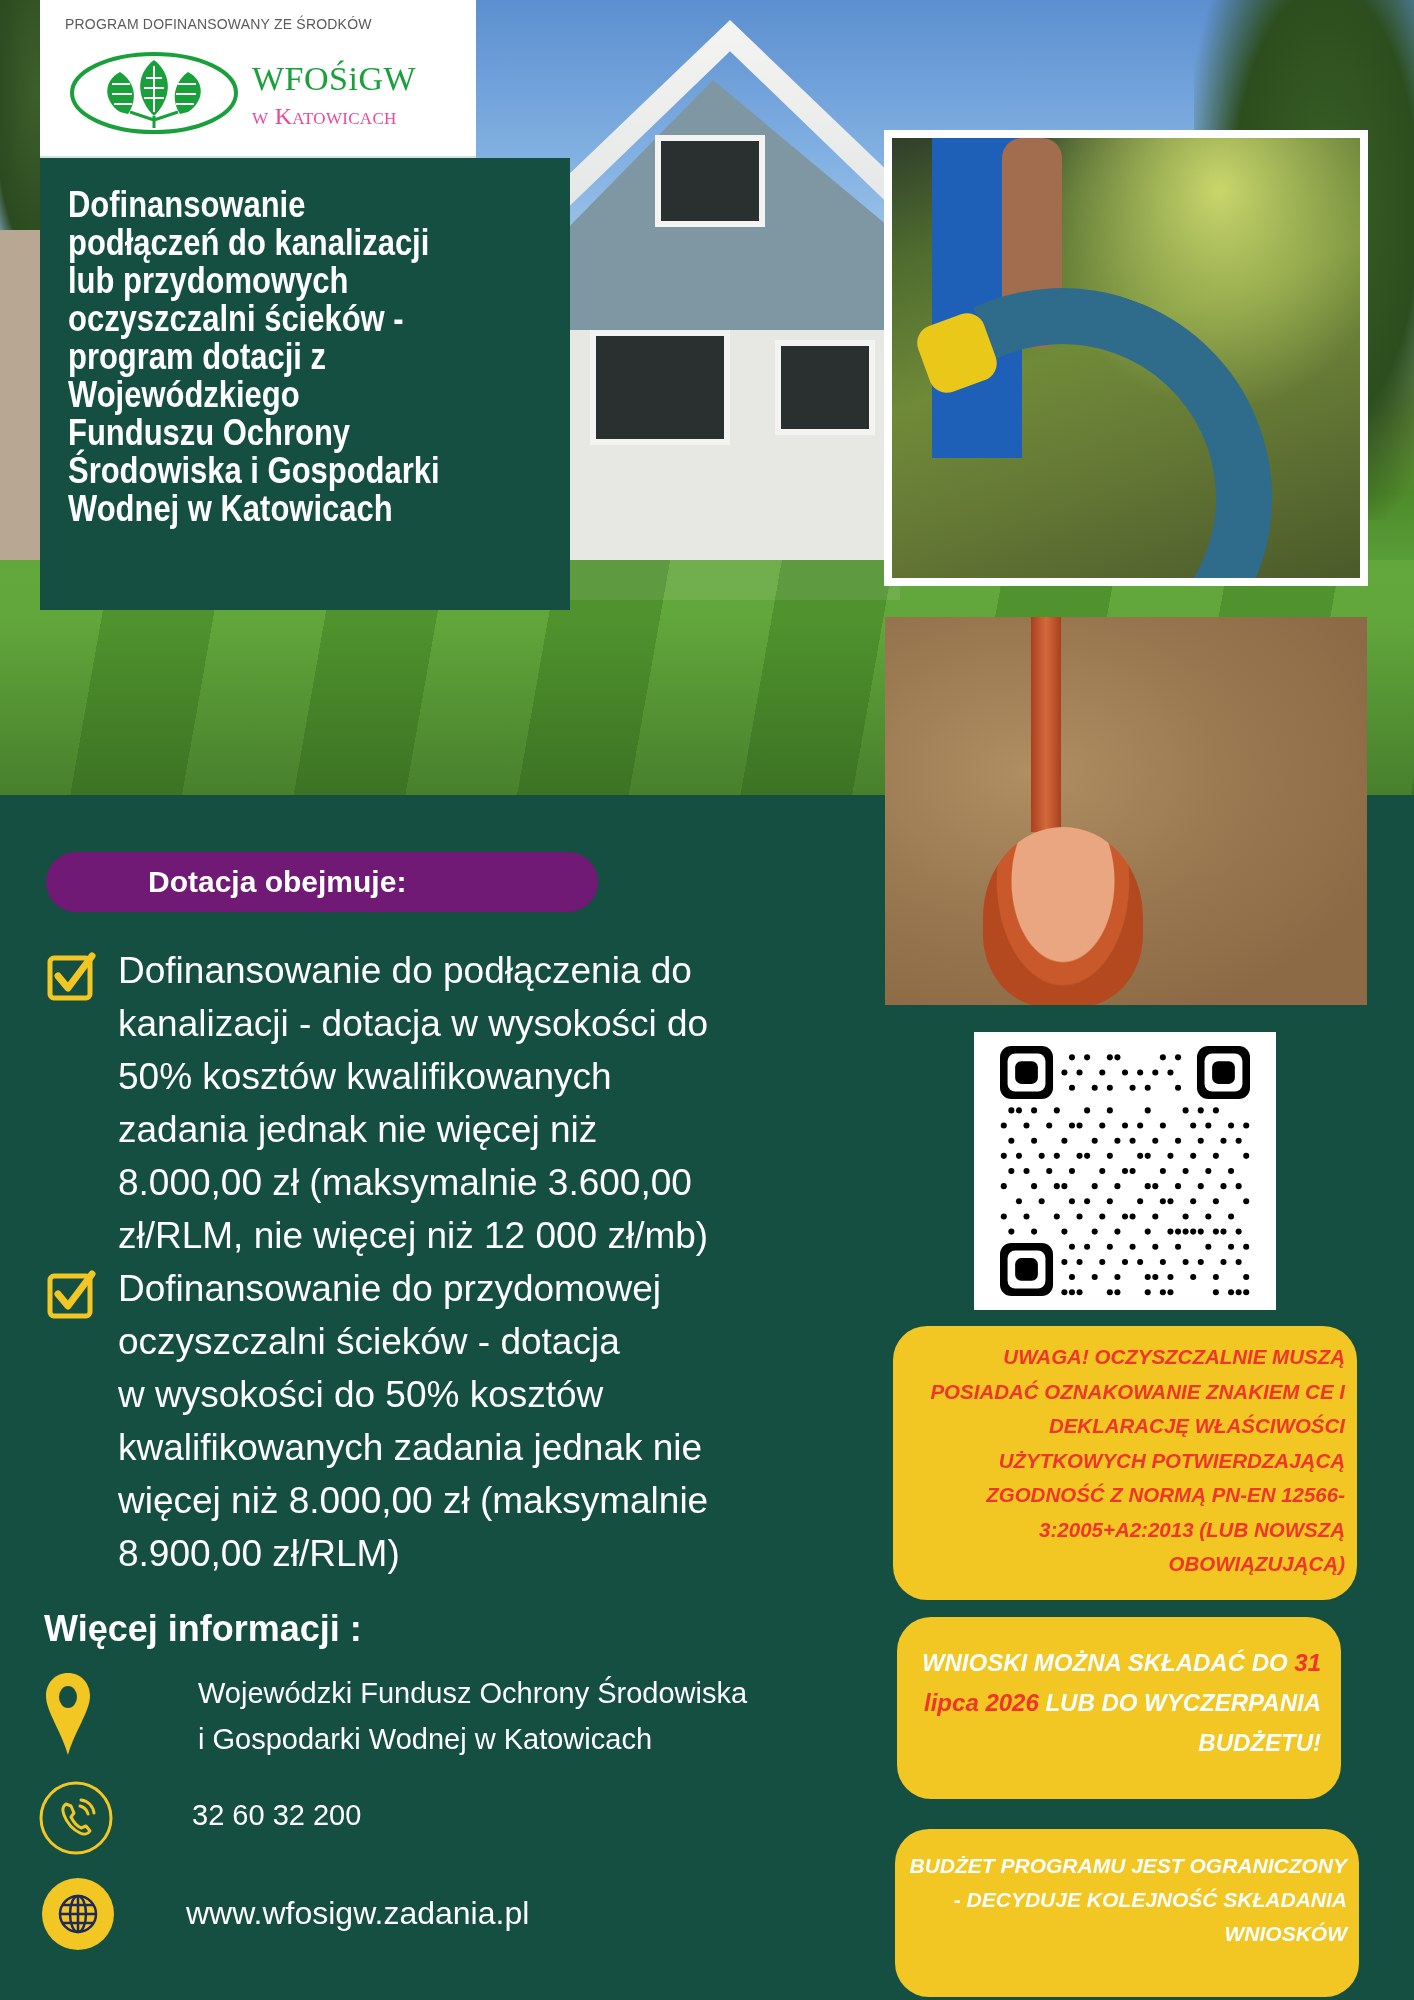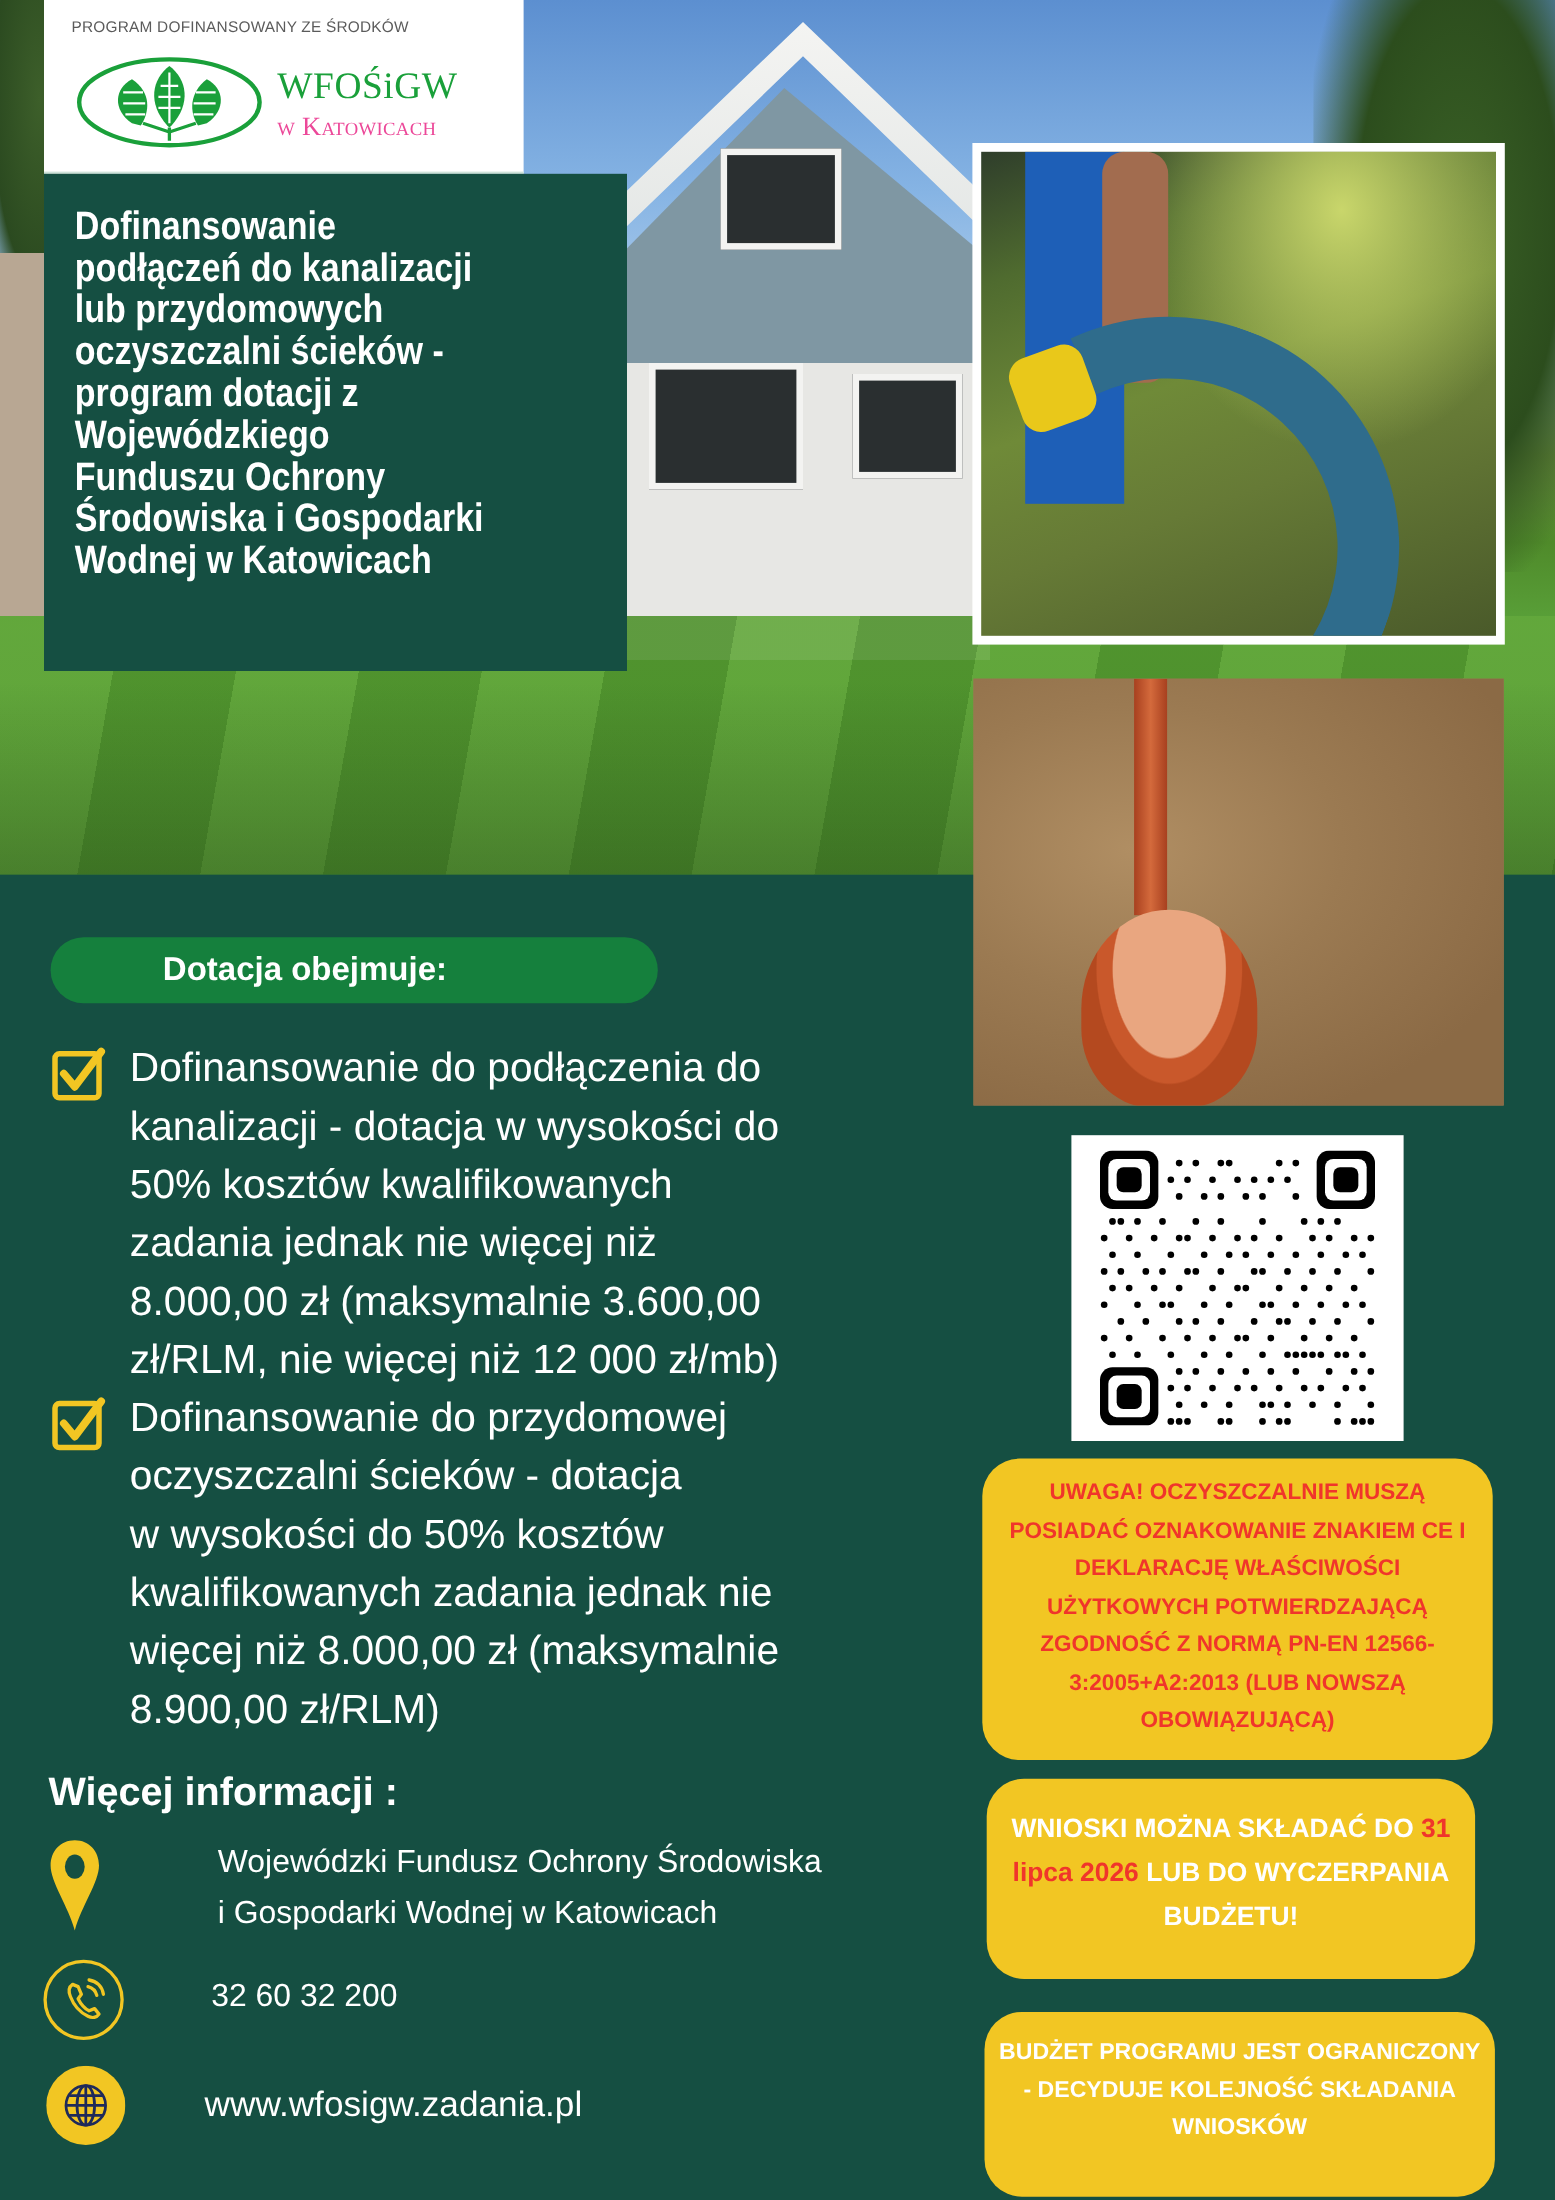--- a/index.html
+++ b/index.html
@@ -67,21 +67,21 @@
   }
   .photo-pipe .pipe-v { position:absolute; left:146px; top:0; width:30px; height:215px; background: linear-gradient(90deg, #a8401f, #d46a3c, #a8401f); }
   .photo-pipe .ring { position:absolute; left:98px; top:210px; width:160px; height:180px; border-radius:50% 50% 40% 40%; background: radial-gradient(ellipse at 50% 30%, #e9a680 0 45%, #c9582b 46% 58%, #b4491f 59%); }
 
   
   .qr { position:absolute; left:974px; top:1032px; width:302px; height:278px; background:#ffffff; padding:14px 18px; }
   .qr svg { width:100%; height:100%; }
 
   
   .pill {
-    position:absolute; left:46px; top:852px; width:552px; height:60px; border-radius:30px; background:#15803d;
+    position:absolute; left:46px; top:852px; width:552px; height:60px; border-radius:30px; background:#701a75;
     color:#ffffff; font-weight:bold; font-size:30px; line-height:60px; padding-left:102px;
   }
 
   
   .bullets { position:absolute; left:46px; top:944px; width:800px; }
   .bullet { position:relative; padding-left:72px; }
   .bullet + .bullet { margin-top:0; }
   .bullet .check { position:absolute; left:0; top:6px; width:54px; height:54px; }
   .bullet .text { color:#ffffff; font-size:37px; line-height:53px; white-space: pre-line; }
 
@@ -94,21 +94,21 @@
   .row-address .icon { width:48px; height:90px; margin-right:106px; }
   .row-address .text { margin-left:-50px; }
   .row-phone { left:38px; top:1780px; }
   .row-phone .icon { width:76px; height:76px; margin-right:78px; }
   .row-phone .text { margin-top:12px; }
   .row-web { left:42px; top:1878px; }
   .row-web .icon { width:72px; height:72px; margin-right:72px; }
   .row-web .text { margin-top:12px; font-size:32px; }
 
   
-  .notice { position:absolute; background:#f2c623; border-radius:34px; text-align:center; font-weight:bold; }
+  .notice { position:absolute; background:#f2c623; border-radius:34px; text-align:right; font-weight:bold; font-style:italic; }
   .notice-uwaga { left:893px; top:1326px; width:464px; height:274px; padding:14px 12px; color:#f0352b; font-size:20.5px; line-height:34.5px; }
   .notice-deadline { left:897px; top:1617px; width:444px; height:182px; padding:26px 20px; color:#ffffff; font-size:24px; line-height:40px; }
   .notice-deadline .red { color:#f0352b; }
   .notice-budget { left:895px; top:1818px; width:464px; height:168px; padding:20px 12px; color:#ffffff; font-size:21px; line-height:34px;margin-top:11px; }
 </style>
 </head>
 <body>
 
 <div class="hero">
   <div class="trees-left"></div>

